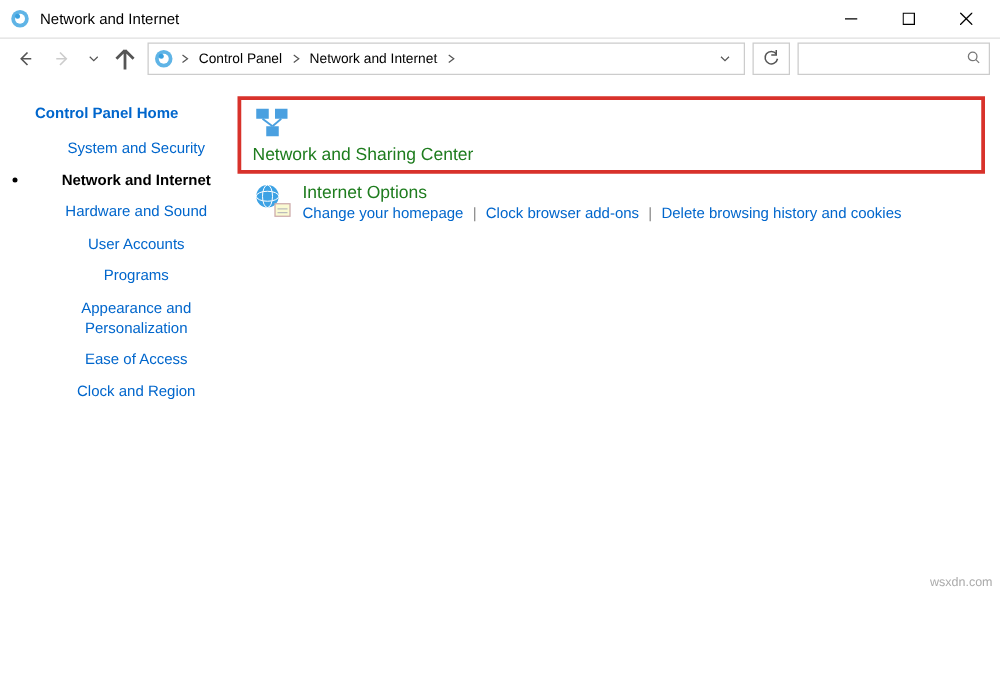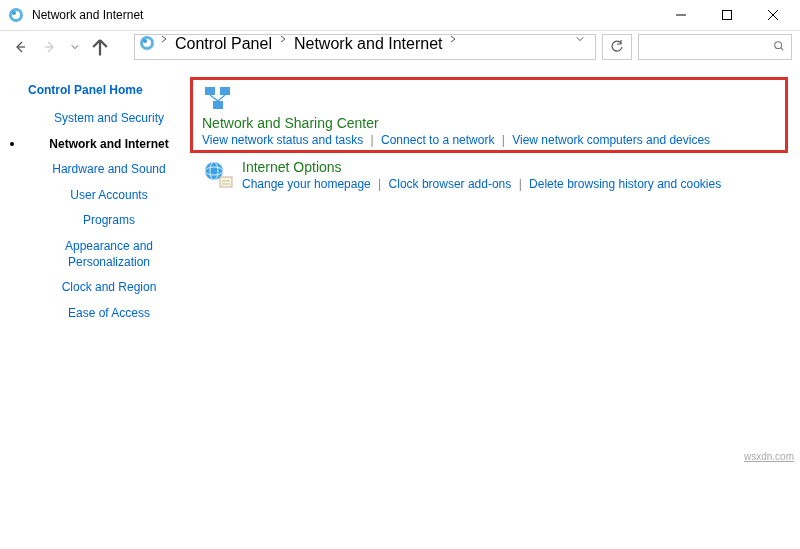--- a/index.html
+++ b/index.html
@@ -63,25 +63,24 @@
   .nav-up {
     width: 24px; height: 24px;
     display: flex; align-items: center; justify-content: center;
     color: #555;
   }
   .addressbar {
     flex: 1;
     height: 24px;
     border: 1px solid #ccc;
     display: flex;
-    align-items: flex-start;
+    align-items: center;
     padding: 0 4px;
     gap: 4px;
-    font-size: 16px;
-    margin-left: 16px;
+    font-size: 11px;
   }
   .addressbar .bicon { width:16px; height:16px; }
   .addressbar .crumb { color: #000; padding: 0 2px; }
   .addressbar .chev {
     width: 10px;
     display:flex; align-items:center; justify-content:center;
   }
   .addressbar .chev svg { width:8px; height:8px; }
   .addressbar .addr-spacer { flex:1; }
   .addr-drop { width: 22px; display:flex; align-items:center; justify-content:center; color:#555;}
@@ -167,24 +166,23 @@
   .section-title.green { color: #1e7c1e; }
   .section-links {
     font-size: 12px;
     color: #0066cc;
   }
   .section-links .lnk { display: inline; }
   .section-links .sep { color: #888; margin: 0 4px; }
 
   .watermark {
     position: absolute;
-    right: 6px; bottom: 18px;
+    right: 6px; bottom: 8px;
     font-size: 10px;
     color: #aaa;
-    text-decoration: underline;
   }
 </style>
 </head>
 <body>
 
 <div class="window">
 
   <div class="titlebar">
     <span class="appicon">
       <svg viewBox="0 0 16 16">
@@ -292,45 +290,38 @@
 
   <div class="client">
     <div class="sidebar">
       <div class="home">Control Panel Home</div>
       <div class="navitem">System and Security</div>
       <div class="navitem active">Network and Internet</div>
       <div class="navitem">Hardware and Sound</div>
       <div class="navitem">User Accounts</div>
       <div class="navitem">Programs</div>
       <div class="navitem">Appearance and Personalization</div>
+      <div class="navitem">Ease of Access</div>
       <div class="navitem">Clock and Region</div>
-      <div class="navitem">Ease of Access</div>
     </div>
 
     <div class="content">
 
       <div class="section highlighted">
         <span class="sicon">
           <svg viewBox="0 0 32 32">
             <rect x="3" y="4" width="10" height="8" fill="#4aa0e0"></rect>
             <rect x="18" y="4" width="10" height="8" fill="#4aa0e0"></rect>
             <rect x="11" y="18" width="10" height="8" fill="#4aa0e0"></rect>
             <line x1="8" y1="12" x2="16" y2="18" stroke="#4aa0e0" stroke-width="1.5"></line>
             <line x1="23" y1="12" x2="16" y2="18" stroke="#4aa0e0" stroke-width="1.5"></line>
           </svg>
         </span>
         <div class="stext">
           <div class="section-title green">Network and Sharing Center</div>
-          <div class="section-links">
-            <span class="lnk">View network status and tasks</span>
-            <span class="sep">|</span>
-            <span class="lnk">Connect to a network</span>
-            <span class="sep">|</span>
-            <span class="lnk">View network computers and devices</span>
-          </div>
         </div>
       </div>
 
       <div class="section">
         <span class="sicon">
           <svg viewBox="0 0 32 32">
             <circle cx="12" cy="12" r="9" fill="#3da2e4"></circle>
             <ellipse cx="12" cy="12" rx="9" ry="4" fill="none" stroke="#fff" stroke-width="0.8"></ellipse>
             <ellipse cx="12" cy="12" rx="4" ry="9" fill="none" stroke="#fff" stroke-width="0.8"></ellipse>
             <rect x="18" y="18" width="12" height="10" fill="#fafad2" stroke="#caa" stroke-width="1"></rect>

